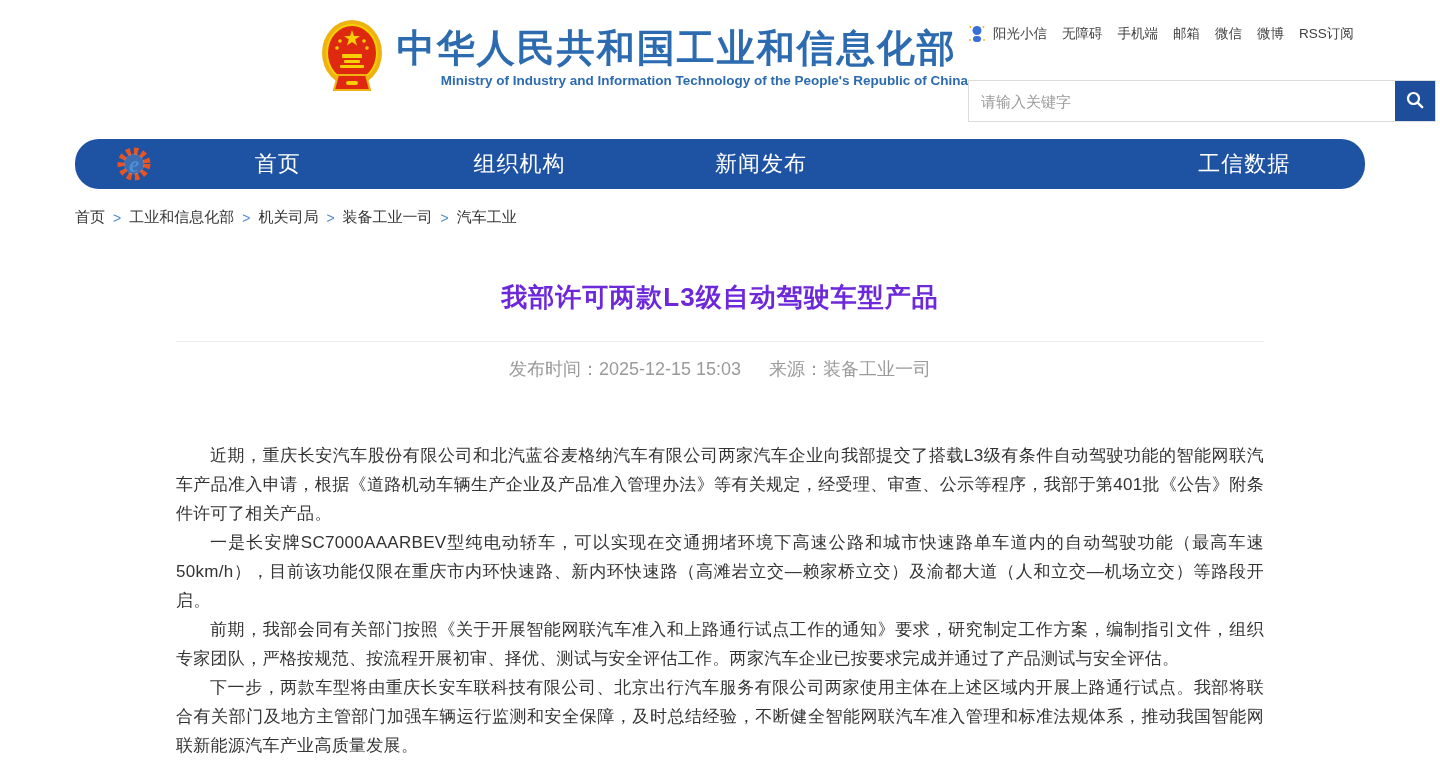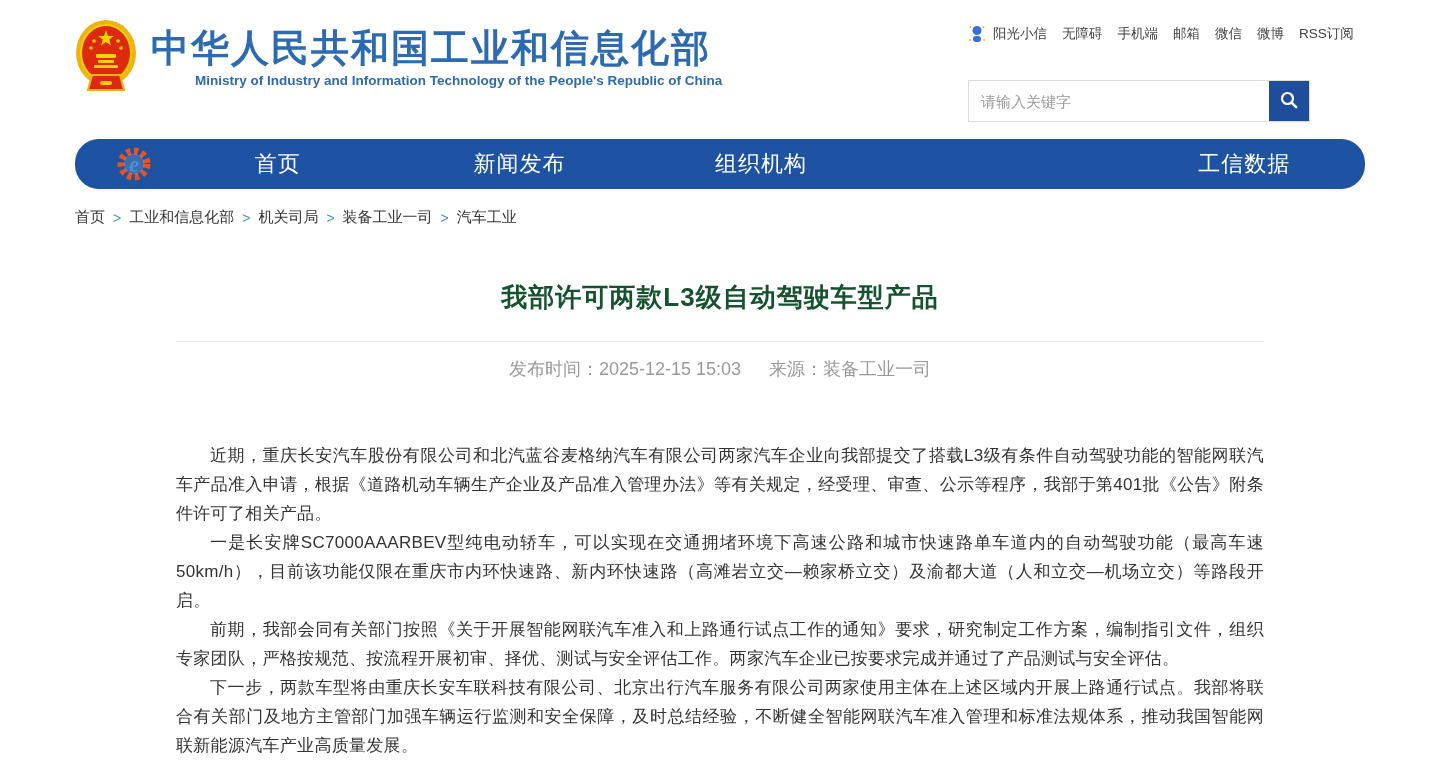--- a/index.html
+++ b/index.html
@@ -4,40 +4,40 @@
 <style>
   * { margin:0; padding:0; box-sizing:border-box; }
   html,body { background:#ffffff; }
   .page {
     width:1440px; height:783px; background:#ffffff; overflow:hidden;
     font-family:"Liberation Sans","DejaVu Sans",sans-serif; position:relative;
   }
   
   .header-inner {
     width:1292px; margin:0 auto; padding-top:18px;
-    display:flex; justify-content:space-between; align-items:flex-start;
+    display:flex; justify-content:flex-end; align-items:flex-start;
   }
   .logo-block { display:flex; align-items:center; gap:13px; cursor:pointer; }
   .emblem { flex:0 0 auto; display:block; }
   .logo-cn {
     font-size:38px; font-weight:bold; color:#2d6bb0; letter-spacing:2px;
     line-height:1.1; white-space:nowrap;
   }
   .logo-en {
     font-size:13.5px; font-weight:600; color:#2d6bb0; margin-top:3px; white-space:nowrap;padding-left:44px;
   }
   .header-right { width:398px; display:flex; flex-direction:column; align-items:flex-start;gap:24px; }
   .top-links {
     display:flex; align-items:center; gap:15px; font-size:13.5px; color:#404040;
     margin-bottom:11px; margin-top:4px; white-space:nowrap;
   }
   .top-link { color:#404040; text-decoration:none; cursor:pointer; }
   .mascot { display:inline-block; margin-right:-8px; position:relative; top:2px; }
   .search-bar {
-    display:flex; width:342px; height:42px; border:1px solid #dcdcdc; background:#fff;
+    display:flex; width:468px; height:42px; border:1px solid #dcdcdc; background:#fff;
   }
   .search-input {
     flex:1; border:none; outline:none; padding:0 12px; font-size:15px; color:#333;
     font-family:"Liberation Sans","DejaVu Sans",sans-serif; background:transparent;
   }
   .search-input::placeholder { color:#9a9a9a; }
   .search-btn {
     width:40px; height:40px; border:none; background:#1e4e9b; cursor:pointer;
     display:flex; align-items:center; justify-content:center;
   }
@@ -54,21 +54,21 @@
   
   .breadcrumb {
     width:1290px; margin:19px auto 0; font-size:15px; color:#333;
     display:flex; align-items:center; gap:8px;
   }
   .breadcrumb a { color:#333; text-decoration:none; cursor:pointer; }
   .crumb-sep { color:#4d8fcc; font-size:14px; }
   
   .article { width:1088px; margin:0 auto; }
   .article-title {
-    text-align:center; font-size:26px; font-weight:bold; color:#14532d;
+    text-align:center; font-size:26px; font-weight:bold; color:#6d28d9;
     letter-spacing:1px; margin-top:53px;
   }
   .meta-divider { border-top:1px solid #e9e9e9; margin-top:26px; }
   .article-meta {
     text-align:center; font-size:18px; color:#9a9a9a; margin-top:15px;
   }
   .meta-source { margin-left:28px; }
   .article-meta a { color:#9a9a9a; text-decoration:none; }
   .article-body {
     margin-top:60px; font-size:17px; line-height:29px; color:#333333;
@@ -143,22 +143,22 @@
 
   <nav class="main-nav">
     <span class="nav-logo">
       <svg width="38" height="38" viewBox="0 0 38 38">
         <circle cx="19" cy="19" r="13" fill="none" stroke="#e8541f" stroke-width="7" stroke-dasharray="4.2 3.4"></circle>
         <circle cx="19" cy="19" r="10.5" fill="#ffffff" opacity="0.15"></circle>
         <text x="19" y="27" font-size="23" font-weight="bold" font-style="italic" text-anchor="middle" fill="#4a90d9" font-family="Liberation Serif, serif">e</text>
       </svg>
     </span>
     <a class="nav-item">首页</a>
+    <a class="nav-item">组织机构</a>
     <a class="nav-item">新闻发布</a>
-    <a class="nav-item">组织机构</a>
     <a class="nav-item"></a>
     <a class="nav-item">工信数据</a>
   </nav>
 
   <div class="breadcrumb">
     <a>首页</a>
     <span class="crumb-sep">&gt;</span>
     <a>工业和信息化部</a>
     <span class="crumb-sep">&gt;</span>
     <a>机关司局</a>

